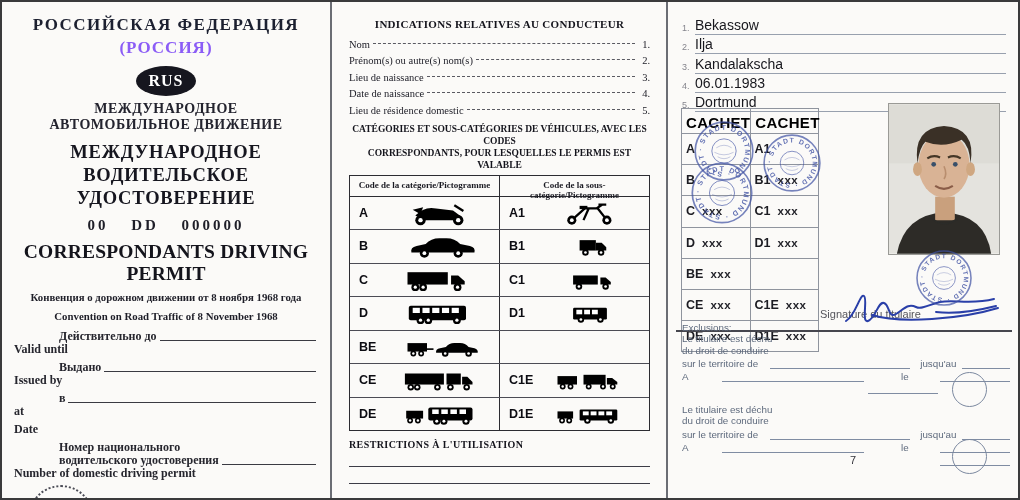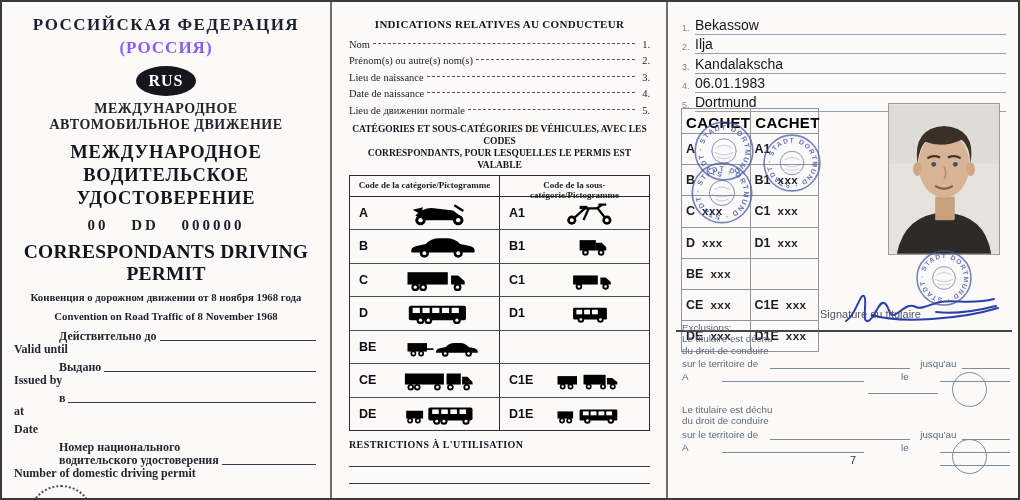--- a/index.html
+++ b/index.html
@@ -154,21 +154,21 @@
           <span class="mf-label">Lieu de naissance</span>
           <span class="mf-line"></span>
           <span class="mf-num">3.</span>
         </div>
         <div class="mf">
           <span class="mf-label">Date de naissance</span>
           <span class="mf-line"></span>
           <span class="mf-num">4.</span>
         </div>
         <div class="mf">
-          <span class="mf-label">Lieu de движении normale</span>
+          <span class="mf-label">Lieu de résidence domestic</span>
           <span class="mf-line"></span>
           <span class="mf-num">5.</span>
         </div>
       </div>
     <div class="m-cats">
       <div>CATÉGORIES ET SOUS-CATÉGORIES DE VÉHICULES, AVEC LES CODES</div>
       <div>CORRESPONDANTS, POUR LESQUELLES LE PERMIS EST VALABLE</div>
     </div>
     <div class="vt">
       <div class="vt-head">

